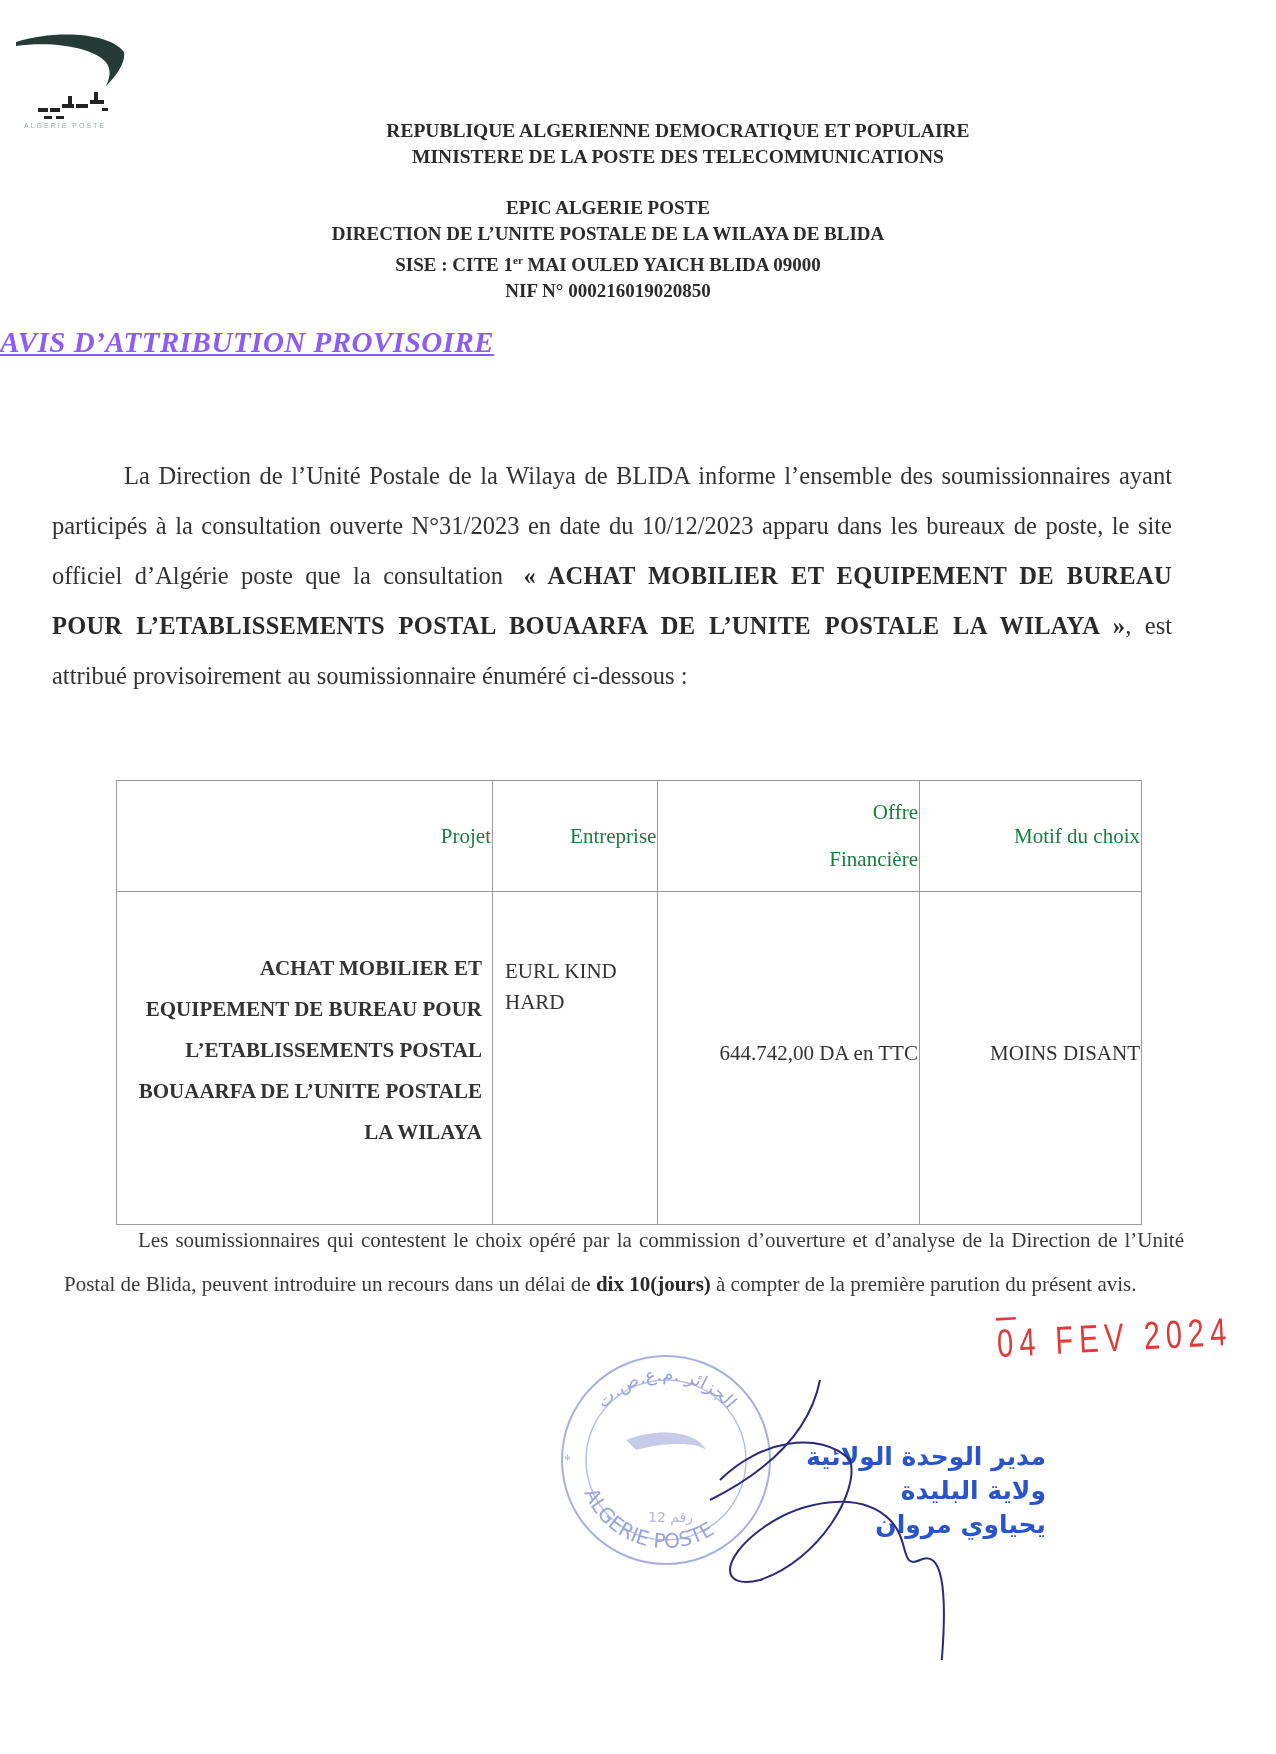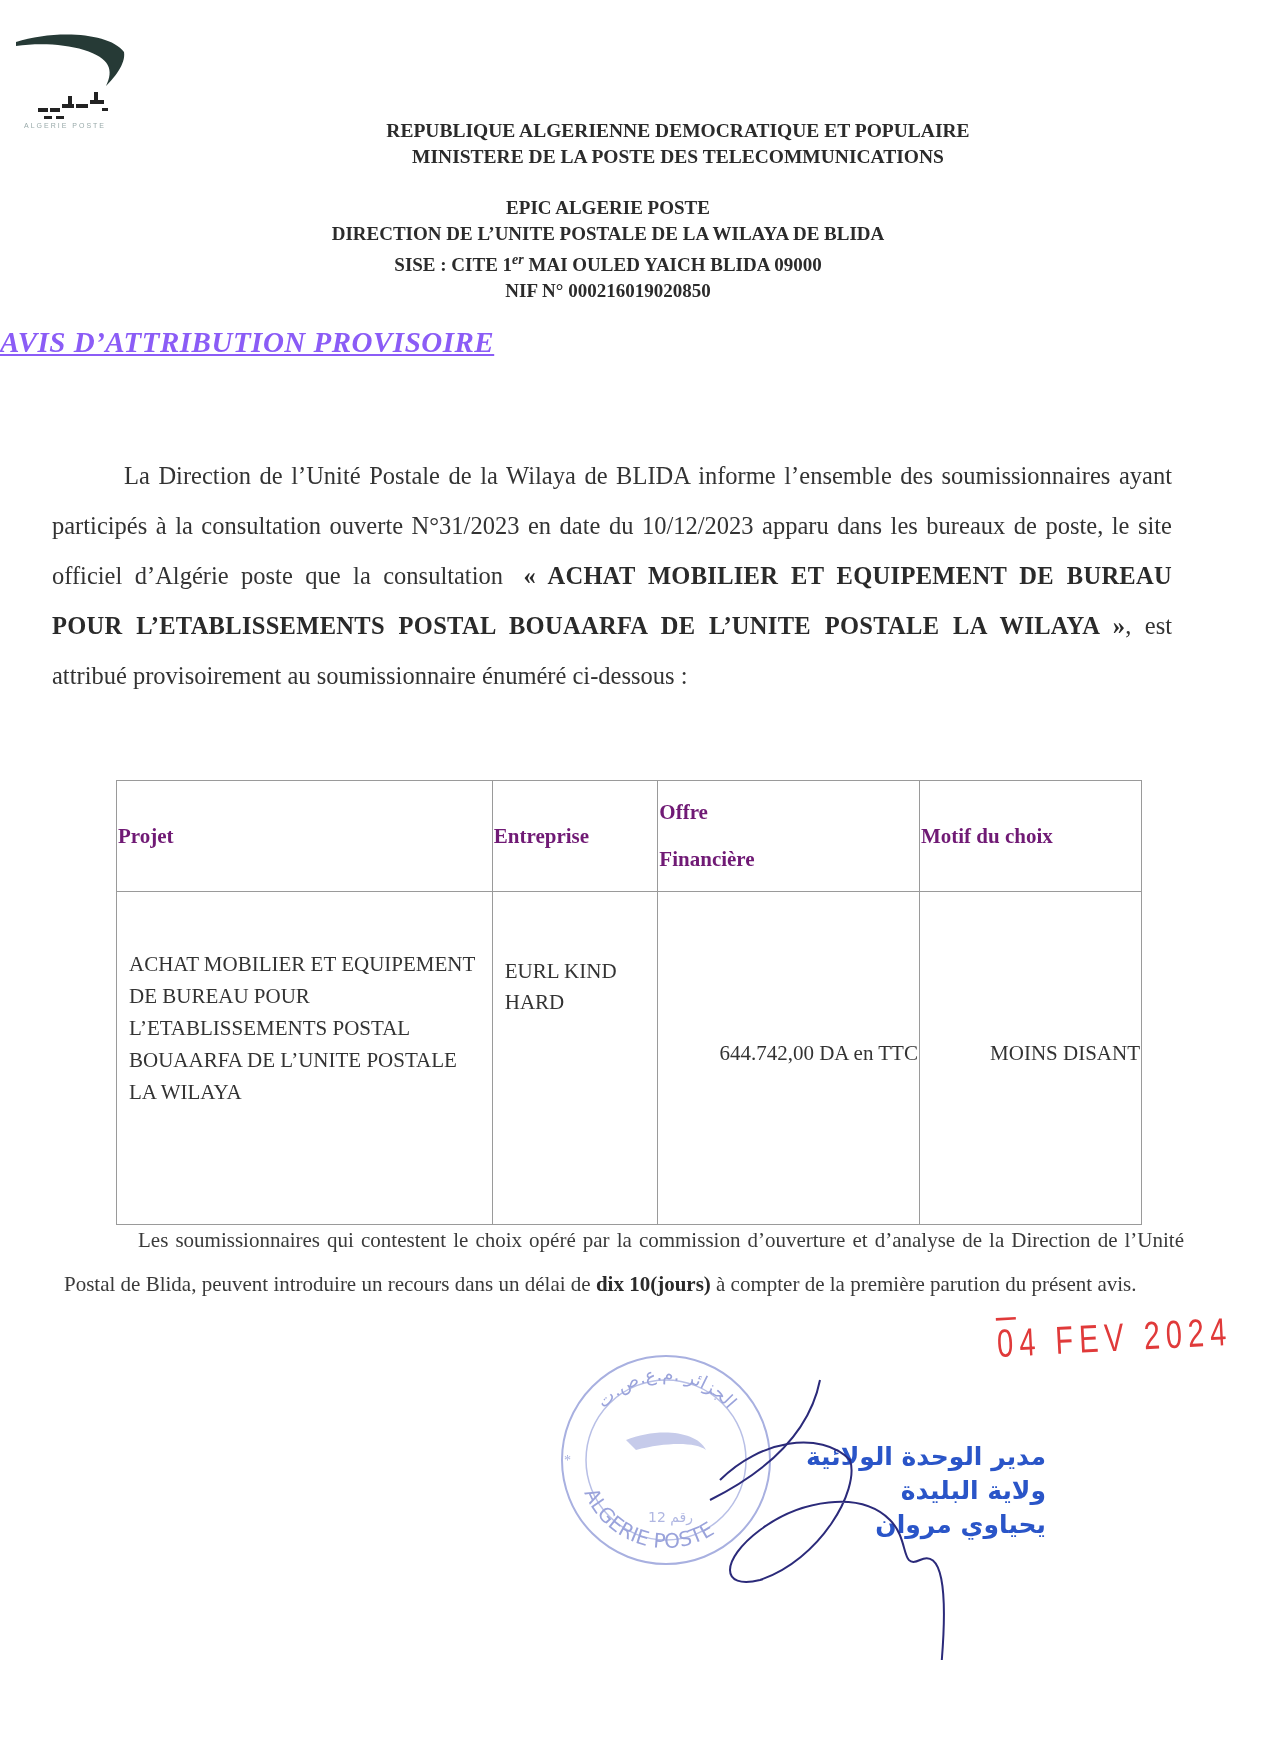--- a/index.html
+++ b/index.html
@@ -6,42 +6,42 @@
   body {
     width: 1276px; height: 1754px; position: relative; overflow: hidden;
     font-family: "Liberation Serif", "DejaVu Serif", serif; color: #2a2a2a;
   }
   .logo { position: absolute; left: 14px; top: 30px; width: 120px; height: 110px; }
   .logo-caption { position: absolute; left: 24px; top: 122px; font-size: 7px; letter-spacing: 2px; color: #9aa; font-family: "Liberation Sans", sans-serif; }
 
   .header { position: absolute; left: 0; width: 1276px; text-align: center; font-weight: bold; color: #2b2b2b; }
   .h1 { top: 118px; left: 40px; font-size: 19.5px; line-height: 26px; }
   .h2 { top: 195px; left: -30px; font-size: 19px; line-height: 26px; }
-  .h2 sup { font-size: 14px; font-style: italic; }
+  .h2 sup { font-size: 11px; }
   .title {
     position: absolute; top: 326px; left: 0; width: 1228px; 
     font-size: 29px; font-weight: bold; font-style: italic; text-decoration: underline;
     color: #8b5cf6; letter-spacing: 0.5px;
   }
 
   .para { position: absolute; left: 52px; width: 1120px; font-size: 24.5px; line-height: 50px; text-align: justify; color: #333; }
   .para .indent { display: inline-block; width: 72px; }
   .para b { font-weight: bold; color: #2a2a2a; letter-spacing: 0.3px; margin-left: 8px; }
   .p1 { top: 451px; }
 
   table.award {
     position: absolute; left: 116px; top: 780px; width: 1026px; border-collapse: collapse;
     font-size: 21px; color: #333;
   }
   table.award td, table.award th { border: 1.5px solid #9a9a9a; }
-  table.award th { font-weight: bold; height: 108px; text-align: left; vertical-align: middle; color: #701a75; }
+  table.award th { font-weight: normal; height: 108px; text-align: right; vertical-align: middle; color: #15803d; }
   table.award th .l2 { display: block; margin-top: 22px; }
   table.award td { height: 268px; vertical-align: top; }
   .c1 { width: 376px; } .c2 { width: 164px; } .c3 { width: 262px; } .c4 { width: 222px; }
-  .proj { padding: 56px 10px 0 12px; line-height: 32px; text-align: left; }
+  .proj { padding: 56px 10px 0 12px; line-height: 41px; text-align: right; font-weight: bold; }
   .ent { padding: 64px 8px 0 12px; line-height: 31px; text-align: left; }
   .mid { vertical-align: middle !important; text-align: right; padding-bottom: 10px; }
 
   .p2 { position: absolute; left: 64px; top: 1218px; width: 1120px; font-size: 21px; line-height: 44px; text-align: justify; color: #3a3a3a; }
   .p2 .indent { display: inline-block; width: 74px; }
   .p2 b { color: #2a2a2a; }
 
   .date-stamp {
     position: absolute; left: 996px; top: 1322px; color: #e03a3a; font-family: "Liberation Sans", sans-serif;
     font-size: 29px; letter-spacing: 6px; transform: rotate(-3deg) scaleY(1.35); transform-origin: left top;

